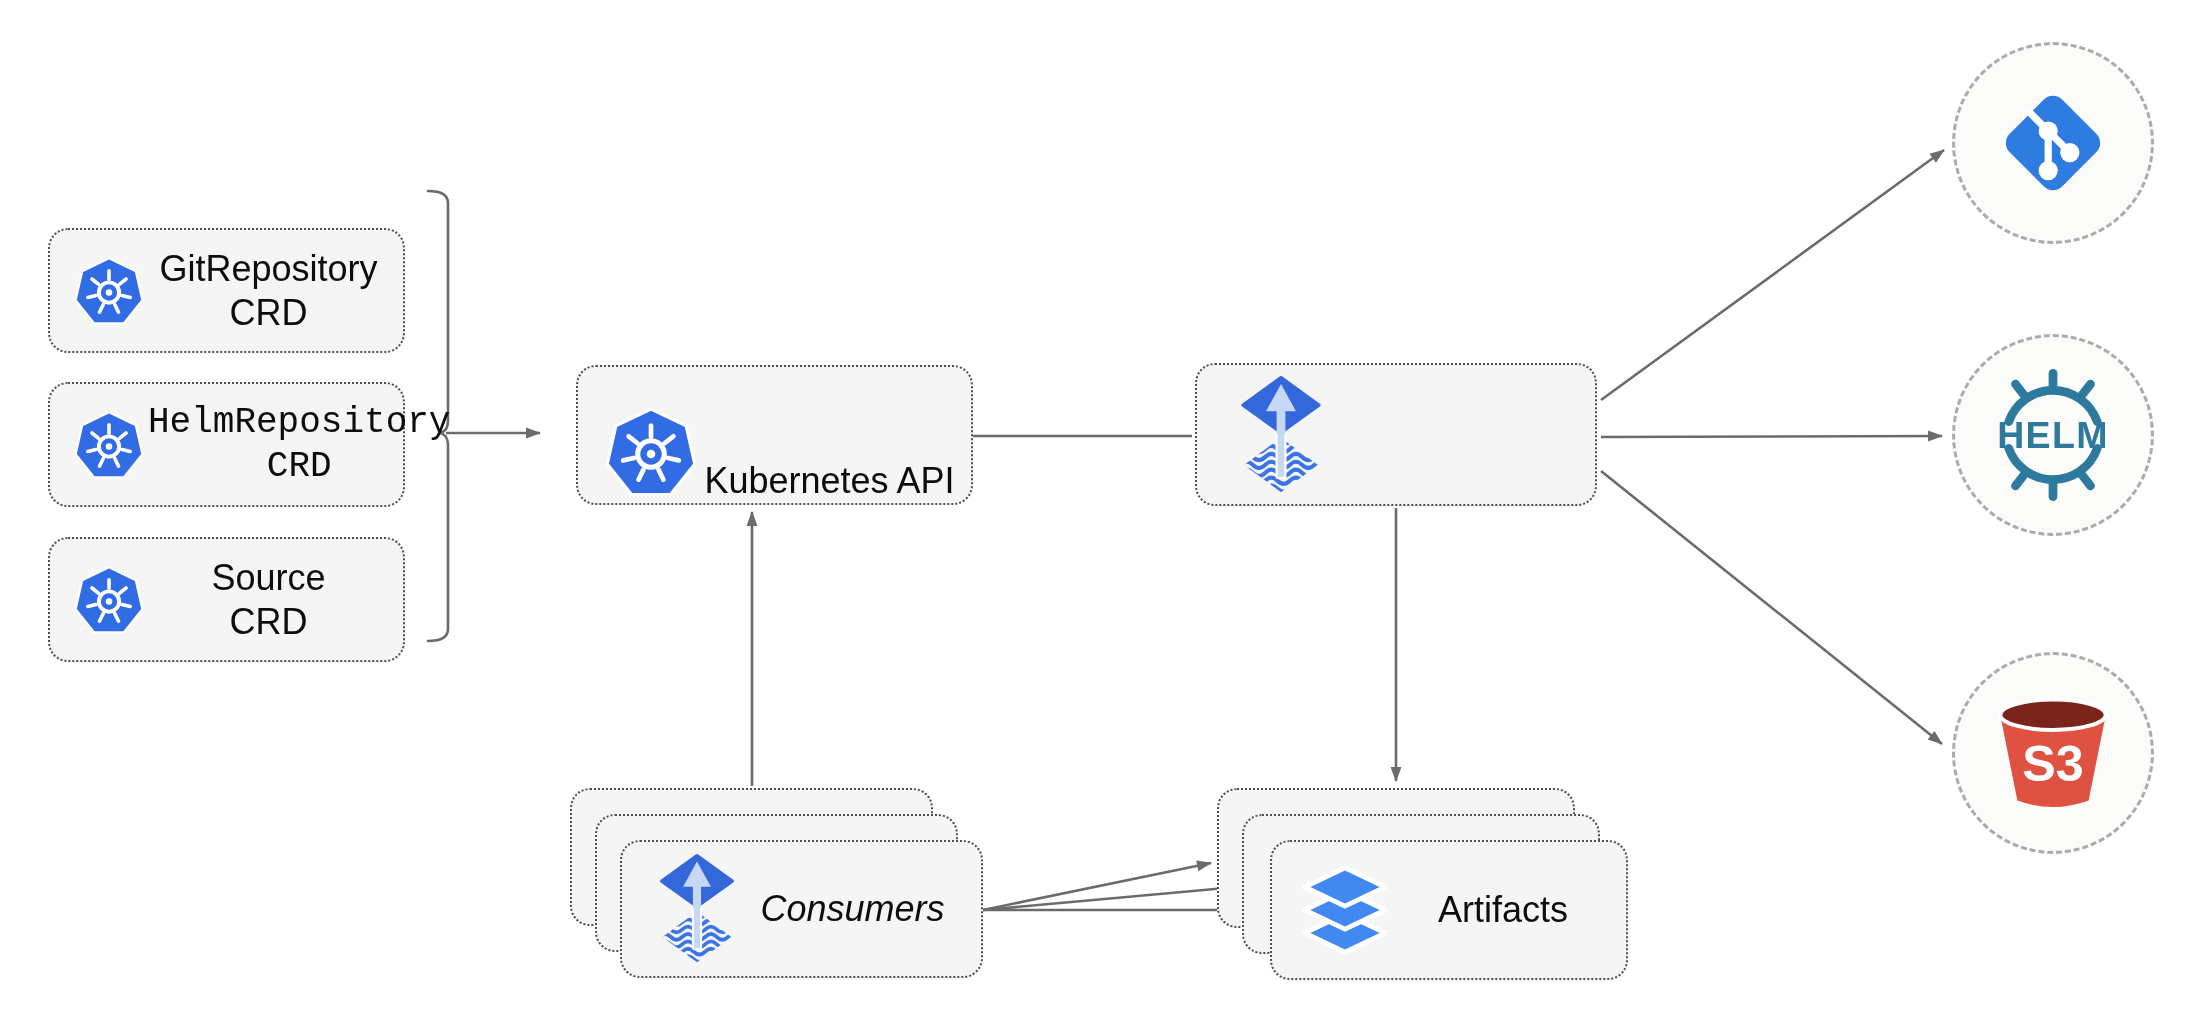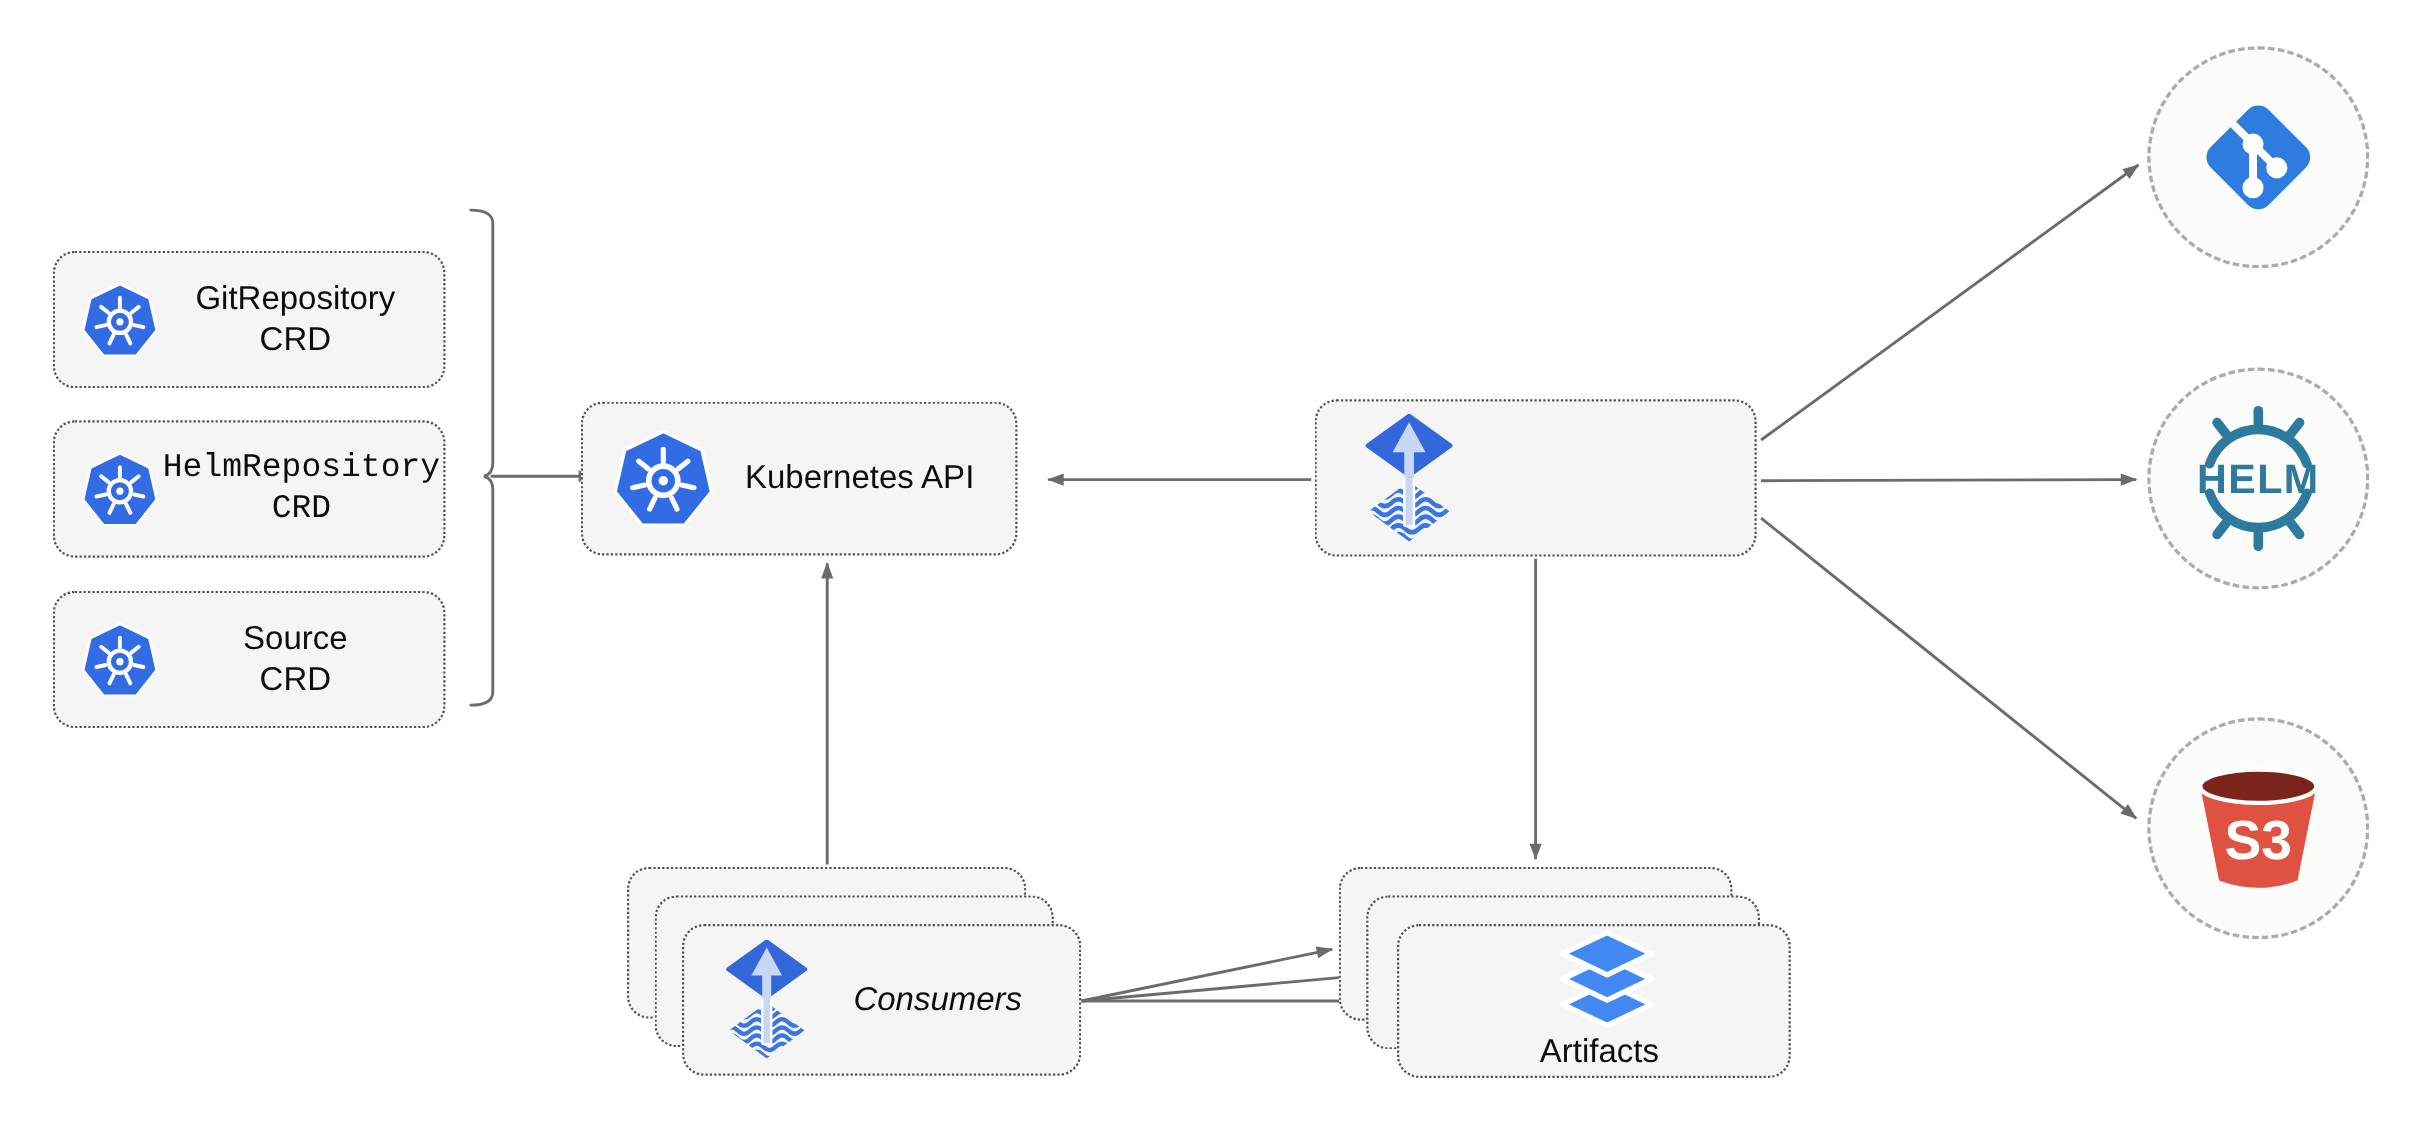--- a/index.html
+++ b/index.html
@@ -7,38 +7,38 @@
     position:relative;width:2196px;height:1030px;background:#ffffff;overflow:hidden;
     font-family:"Liberation Sans", sans-serif;color:#0d0d0d;
   }
   .connectors{position:absolute;left:0;top:0;width:2196px;height:1030px;z-index:1;}
   .node{z-index:2;}
   .box{
     position:absolute;background:#F5F5F5;border:2.4px dotted #4F4F4F;border-radius:20px;
     box-sizing:border-box;display:flex;align-items:center;z-index:2;
   }
   .box .icon-slot{flex:0 0 auto;display:flex;align-items:center;justify-content:center;}
-  .box .label{flex:1 1 auto;text-align:center;font-size:30px;line-height:1.22;color:#0d0d0d;padding-right:14px;}
+  .box .label{flex:1 1 auto;text-align:center;font-size:36px;line-height:1.22;color:#0d0d0d;padding-right:14px;}
   .stack{position:absolute;z-index:2;}
   .stack .box{position:absolute;}
   .ext-circle{
     position:absolute;width:202px;height:202px;border-radius:50%;
     border:3px dashed #ABABAB;background:#FBFBF9;box-sizing:border-box;
     display:flex;justify-content:center;z-index:2;
   }
   .crd{left:48px;width:357px;height:125px;padding-left:20px;}
   #crd-git{top:228px;}
   #crd-helm{top:382px;font-family:Liberation Mono, monospace;}
   #crd-bucket{top:537px;}
-  #k8s-api{left:528px;top:365px;width:397px;height:140px;padding-left:22px;}
+  #k8s-api{left:576px;top:365px;width:397px;height:140px;padding-left:22px;align-items:flex-end;}
   #source-controller{left:1195px;top:363px;width:402px;height:143px;padding-left:40px;}
   #consumers-stack{left:570px;top:788px;width:413px;height:190px;font-style:italic;}
   #artifacts-stack{left:1217px;top:788px;width:411px;height:192px;}
   .cons-box{width:363px;height:138px;}
-  .art-box{width:358px;height:140px;flex-direction:column;}
+  .art-box{width:358px;height:140px;}
   .back0{left:0;top:0;}
   .back1{left:25px;top:26px;}
   .cons-front{left:50px;top:52px;padding-left:34px;}
   .art-front{left:53px;top:52px;padding-left:24px;}
   #circle-git{left:1952px;top:42px;}
   #circle-helm{left:1952px;top:334px;}
   #circle-s3{left:1952px;top:652px;}
   .logo-wrap{position:relative;display:flex;align-items:center;justify-content:center;}
   svg text{font-family:"Liberation Sans", sans-serif;}
   .hidden-defs{position:absolute;width:0;height:0;overflow:hidden;}

